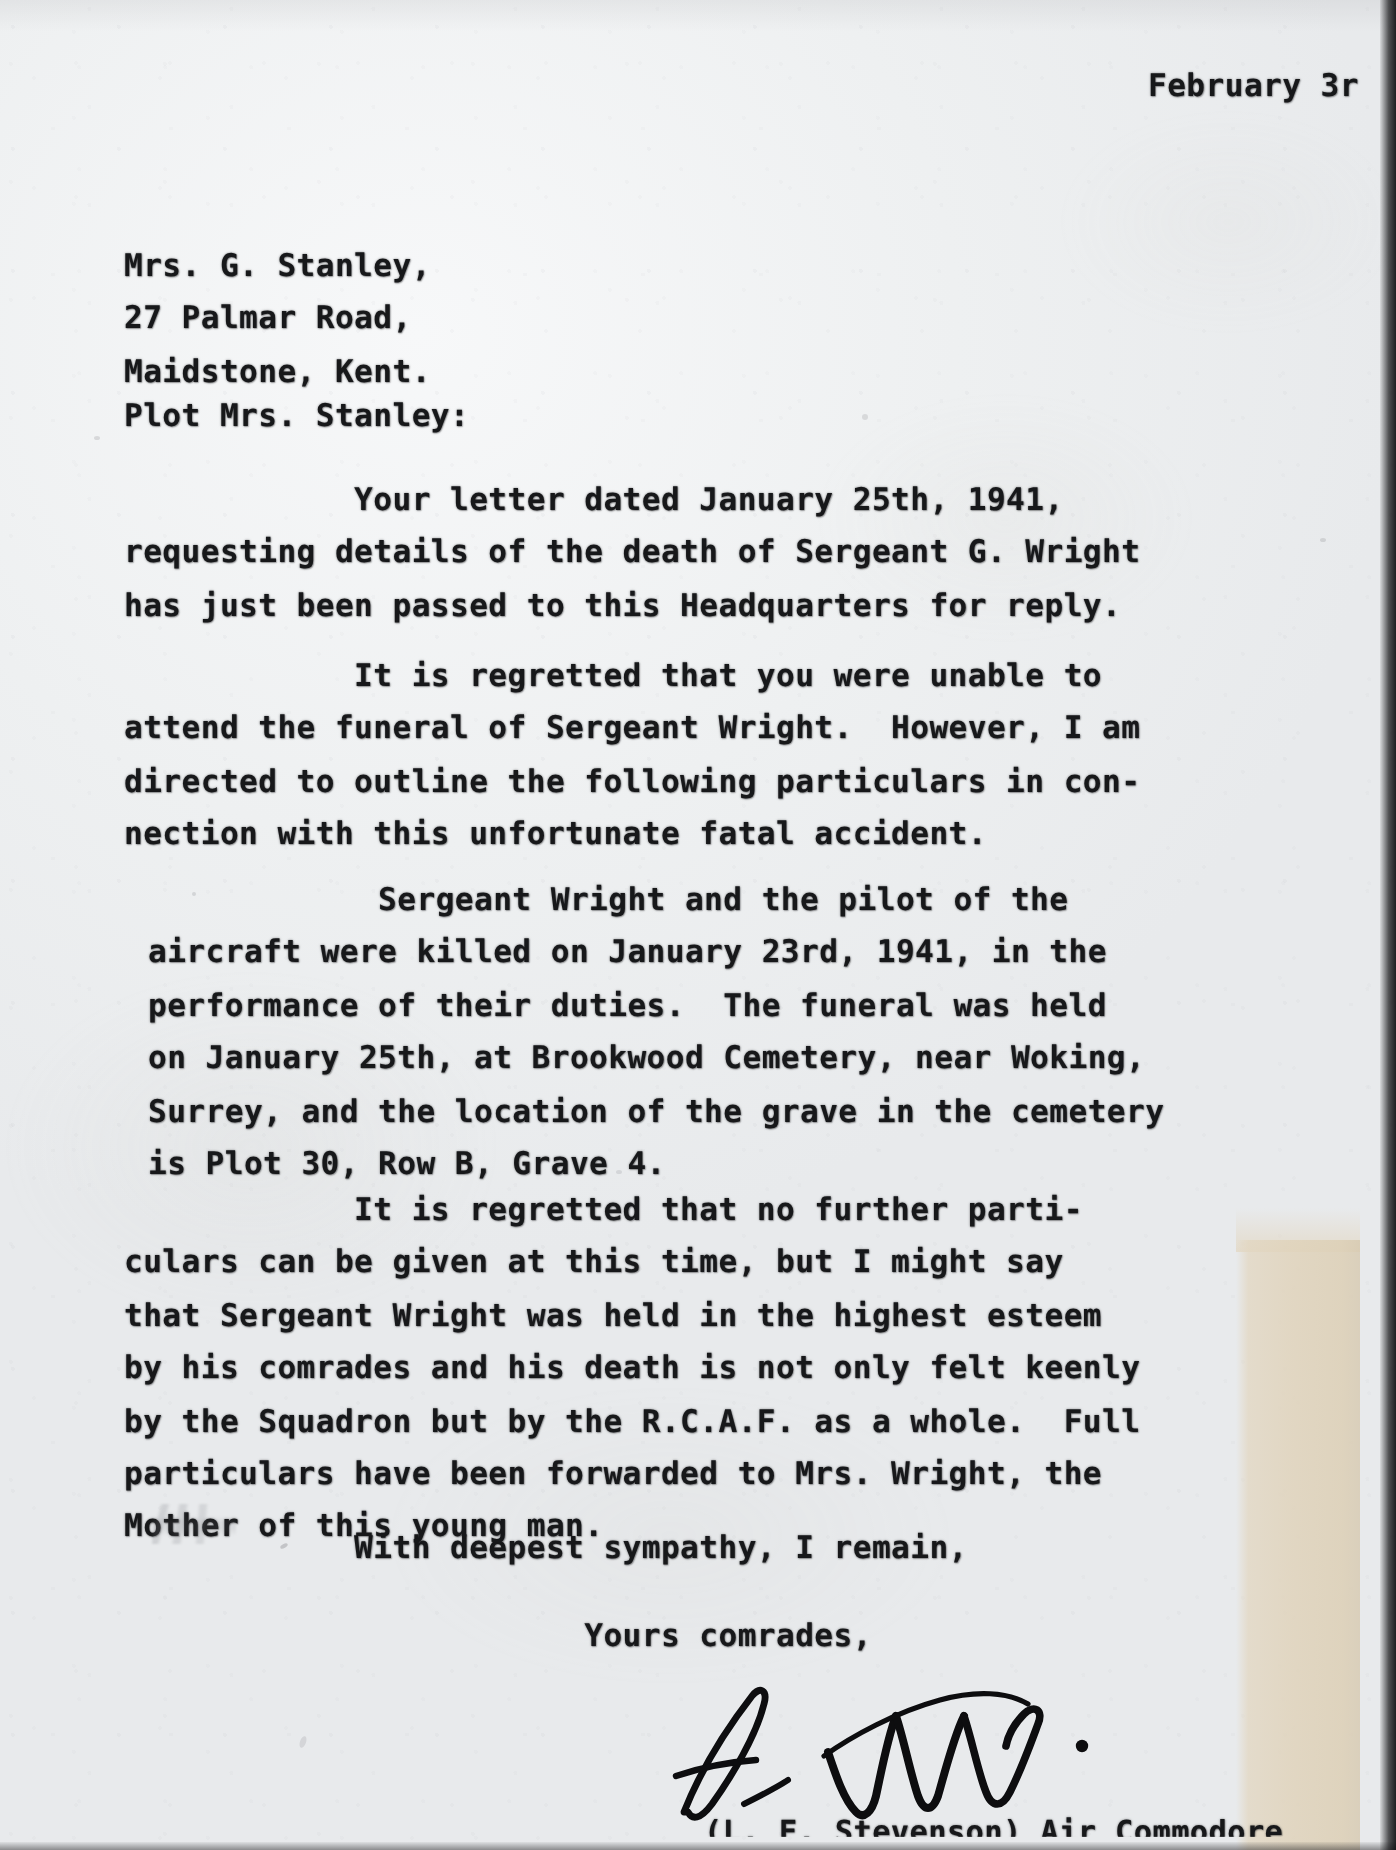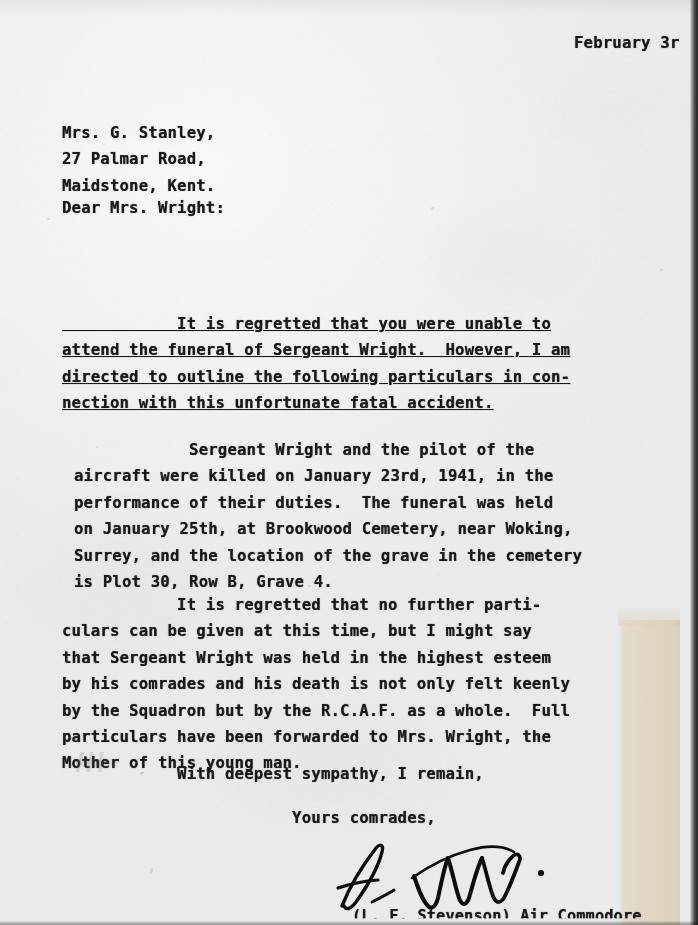--- a/index.html
+++ b/index.html
@@ -98,21 +98,21 @@
     line-height: 26.4px;
     letter-spacing: .2px;
     white-space: pre;
     text-shadow: 0 0 1.1px rgba(20,20,22,.55), .4px .25px .6px rgba(30,30,32,.3);
   }
 
   #date-line   { left: 574px; top: 30px; }
   #address     { left: 62px;  top: 108px; margin-top: 12px; }
   #salutation  { left: 62px;  top: 195px; }
   #para-1      { left: 62px;  top: 237px; }
-  #para-2      { left: 62px;  top: 311px; text-decoration: underline; }
+  #para-2      { left: 62px;  top: 325px; }
   #para-3      { left: 74px;  top: 437px; }
   #para-4      { left: 62px;  top: 592px; }
   #closing     { left: 62px;  top: 761px; }
   #valediction { left: 62px;  top: 805px; }
   #sig-name    { left: 352px; top: 903px; }
 
   #sig-name {
     font-size: 15.2px;
     clip-path: inset(0 0 42% 0);
   }
@@ -161,22 +161,25 @@
 
   <div class="tan-strip-top-fade"></div>
   <div class="tan-strip"></div>
 
   <div class="typed" id="date-line">February 3r</div>
 
   <div class="typed" id="address">Mrs. G. Stanley,
 27 Palmar Road,
 Maidstone, Kent.</div>
 
-  <div class="typed" id="salutation">Dear Mrs. Wright:</div>
-
+  <div class="typed" id="salutation">Plot Mrs. Stanley:</div>
+
+  <div class="typed" id="para-1">            Your letter dated January 25th, 1941,
+requesting details of the death of Sergeant G. Wright
+has just been passed to this Headquarters for reply.</div>
 
   <div class="typed" id="para-2">            It is regretted that you were unable to
 attend the funeral of Sergeant Wright.  However, I am
 directed to outline the following particulars in con-
 nection with this unfortunate fatal accident.</div>
 
   <div class="typed" id="para-3">            Sergeant Wright and the pilot of the
 aircraft were killed on January 23rd, 1941, in the
 performance of their duties.  The funeral was held
 on January 25th, at Brookwood Cemetery, near Woking,

